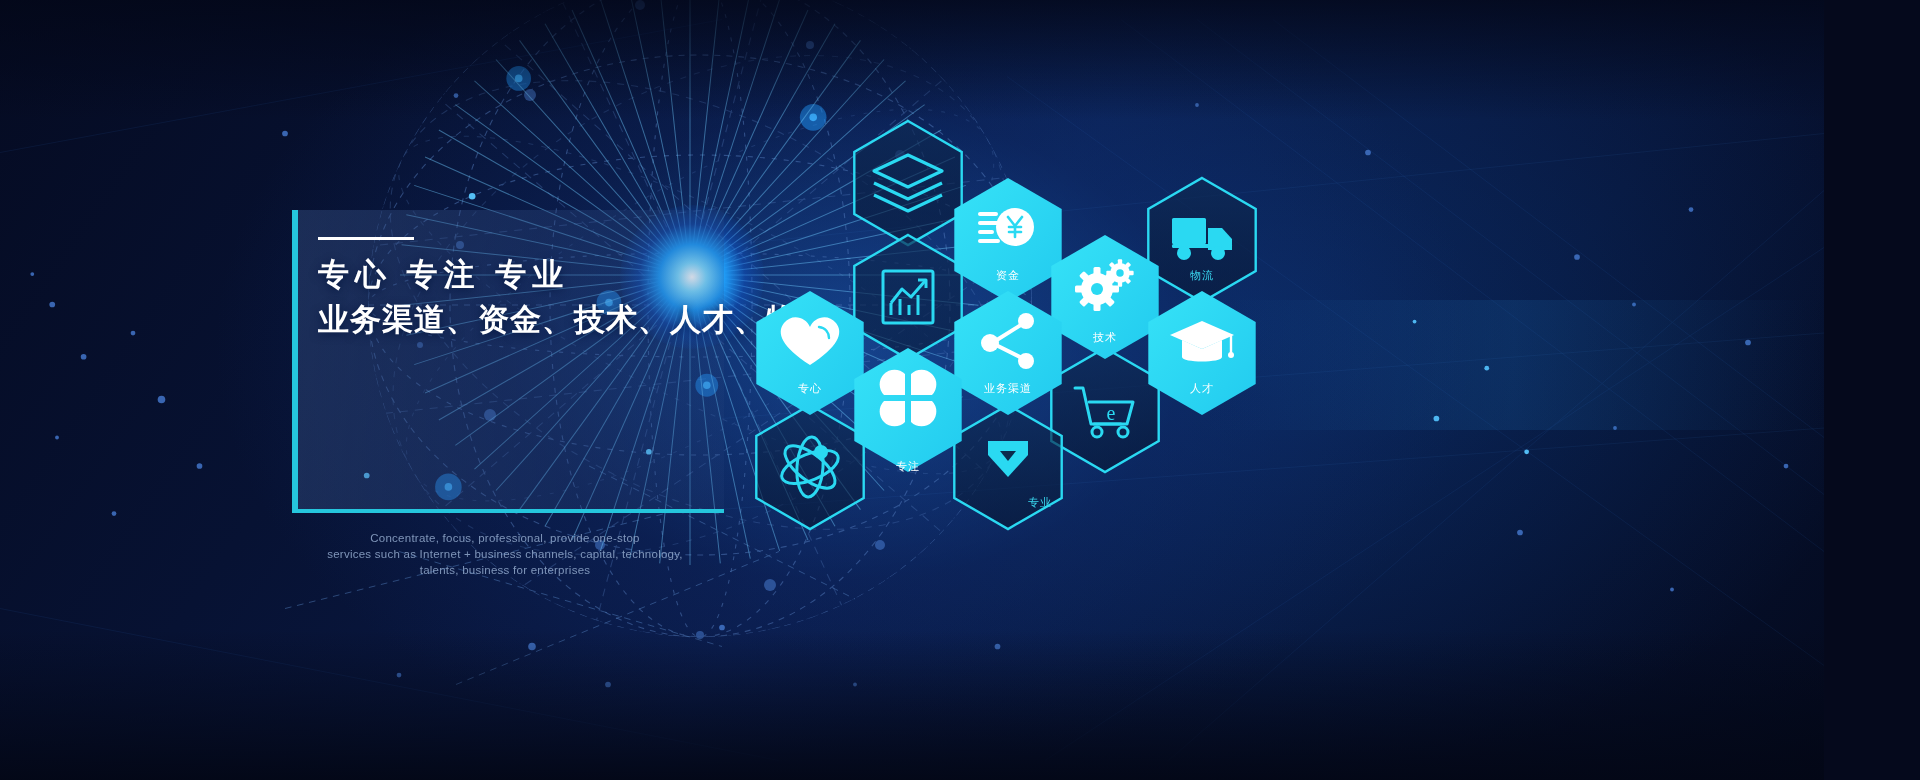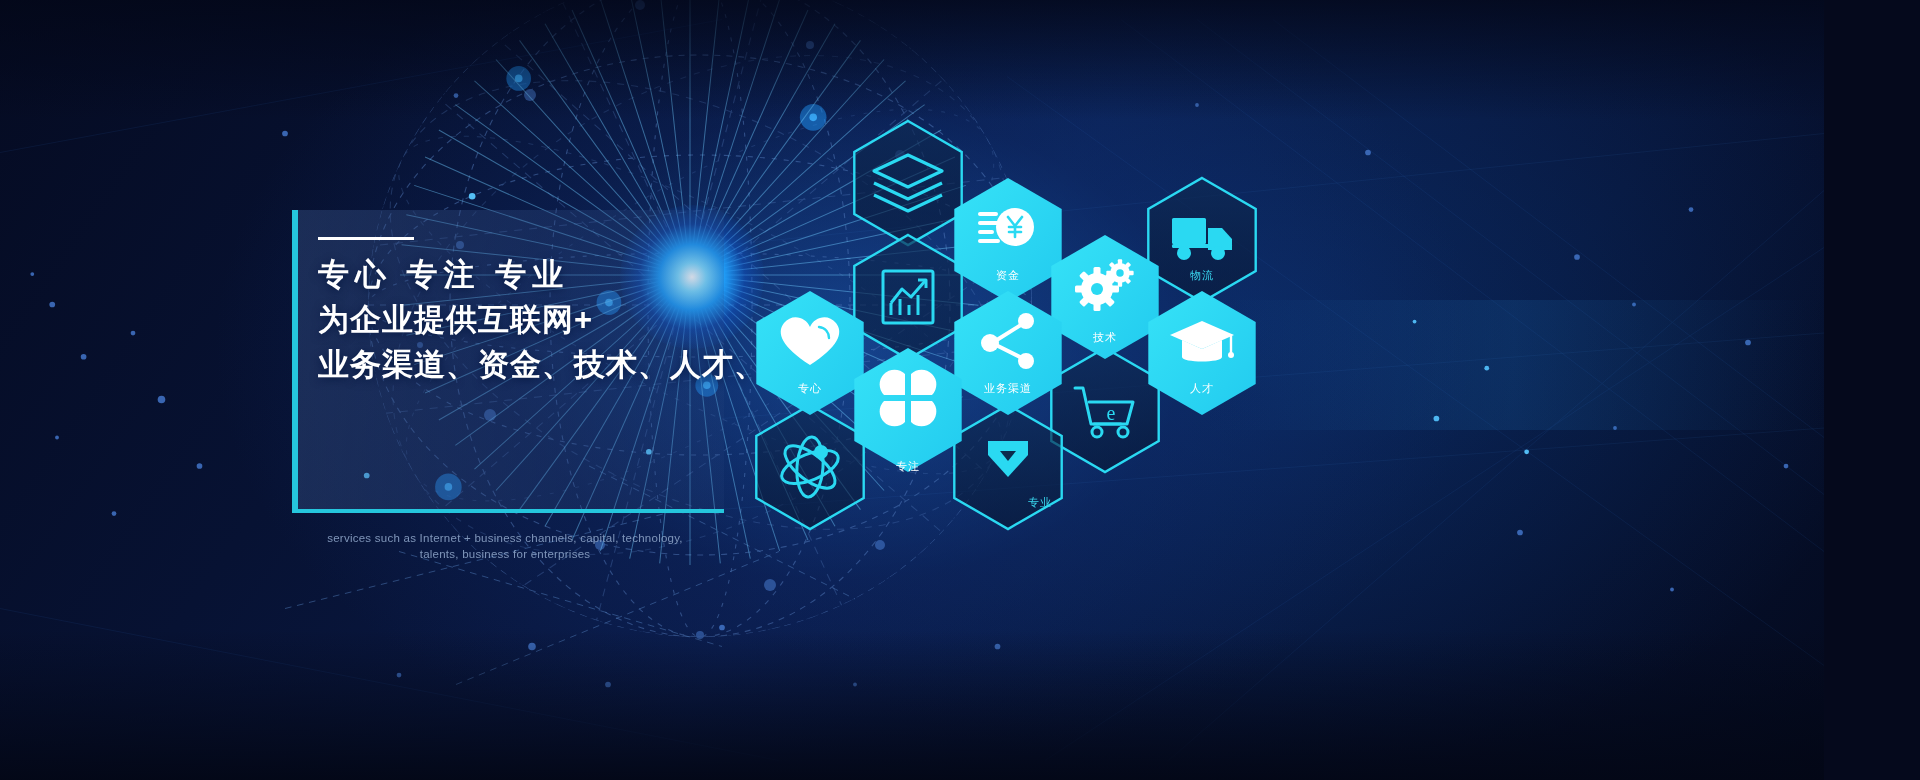--- a/index.html
+++ b/index.html
@@ -289,26 +289,26 @@
       </g>
     </svg>
   </div>
 
   <div class="rightband"></div>
 
   <div class="panel">
     <div class="rule"></div>
     <div class="headline">
       <div class="l1">专心  专注  专业</div>
-      <div>为企业提供互联网+</div>
       <div>业务渠道、资金、技术、人才、物流</div>
     </div>
   </div>
 
   <div class="subtext">
+    <div>Concentrate, focus, professional, provide one-stop</div>
     <div>services such as Internet + business channels, capital, technology,</div>
     <div>talents, business for enterprises</div>
   </div>
 
   <div class="hexwrap">
     <svg viewBox="0 0 560 420">
       <defs>
 
         <polygon id="hexshape" points="0,-62 53.7,-31 53.7,31 0,62 -53.7,31 -53.7,-31"></polygon>
         <linearGradient id="hexdark" x1="0" y1="0" x2="0" y2="1">

